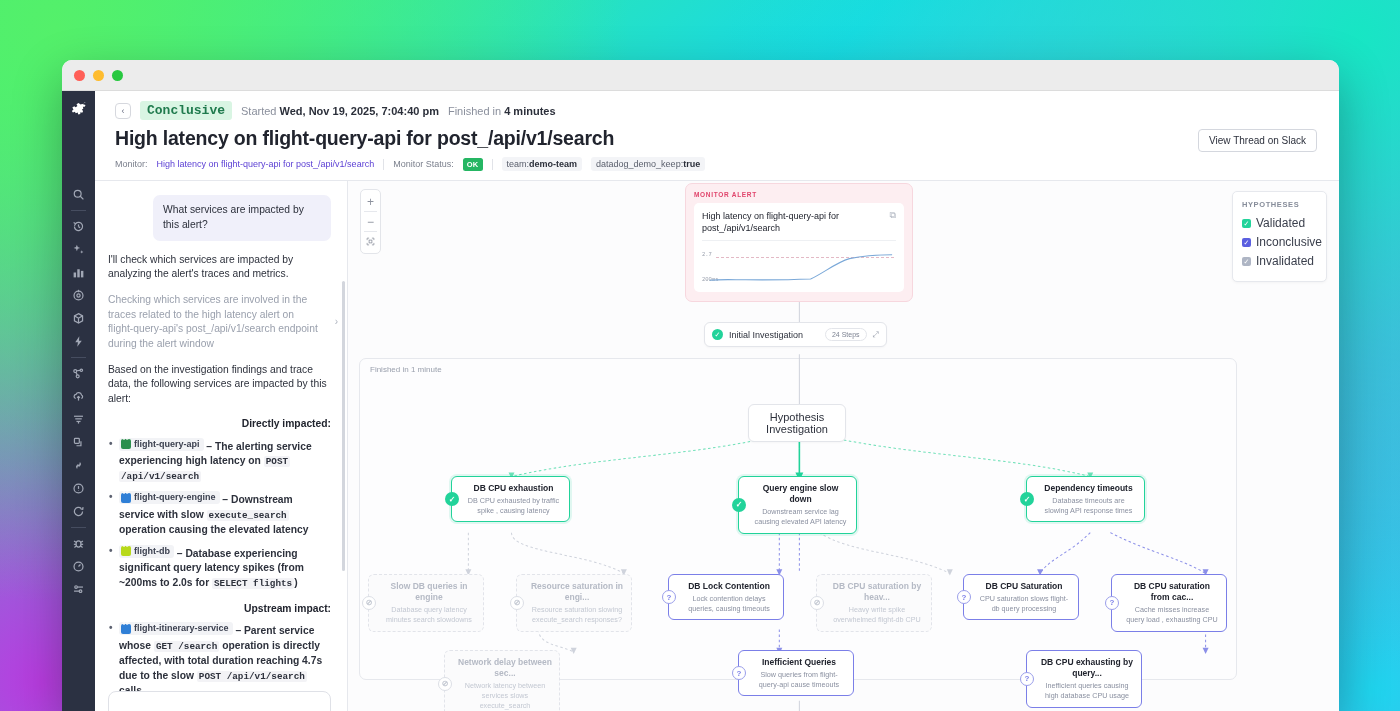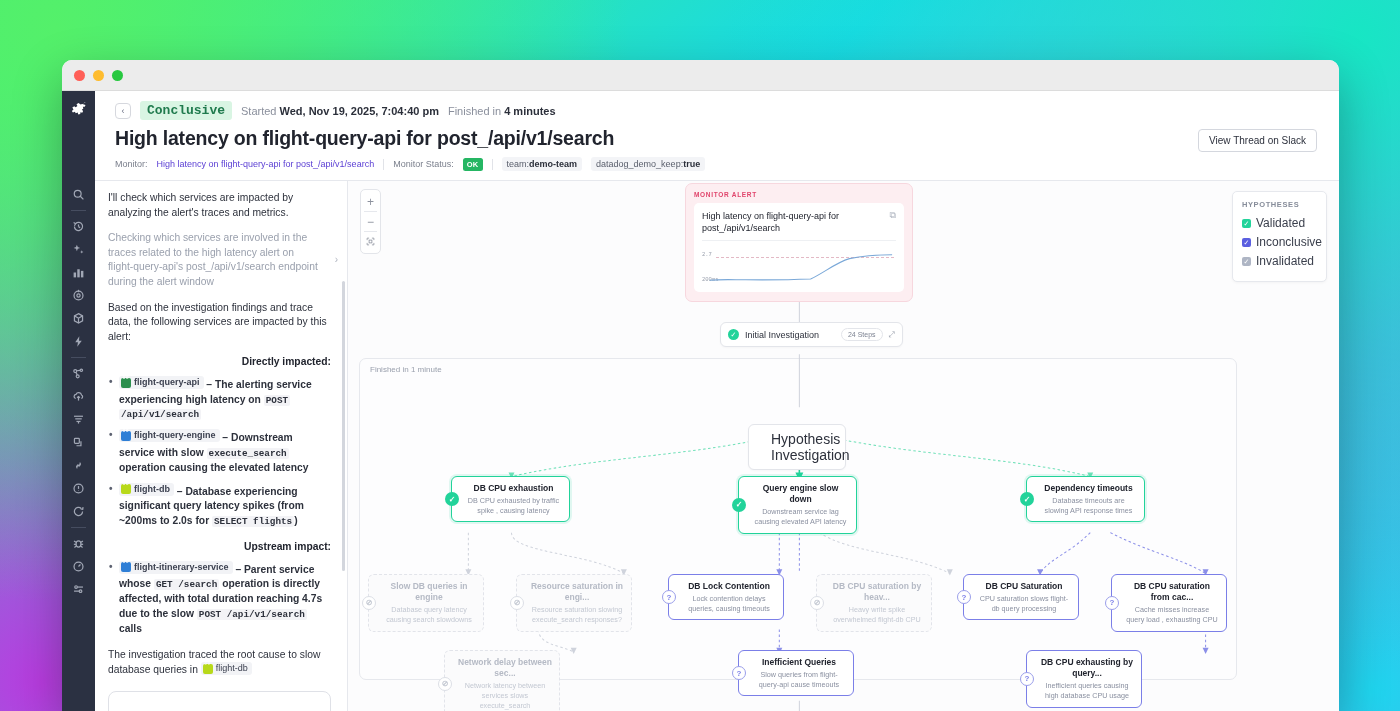--- a/index.html
+++ b/index.html
@@ -226,22 +226,22 @@
     width: 11px; height: 11px; border-radius: 50%; background: #22d39a; flex: 0 0 11px;
     display: flex; align-items: center; justify-content: center; color: #fff; font-size: 7px;
   }
   .steps-badge {
     border: 1px solid #e3e5ea; border-radius: 9px; font-size: 7px; color: #7d8392;
     padding: 2px 6px; margin-left: auto;
   }
   .expand-ico { font-size: 8px; color: #9aa0ad; }
 
   .hyp-root {
-    border: 1px solid #e3e5ea; padding: 6px 22px; font-size: 14px; color: #2d313c;
-    box-shadow: 0 1px 2px rgba(0,0,0,.03); text-align: center; margin-top: 20px;
+    border: 1px solid #e3e5ea; padding: 6px 14px; font-size: 11px; color: #2d313c;
+    box-shadow: 0 1px 2px rgba(0,0,0,.03); text-align: center;
   }
 
   .group-box {
     position: absolute; border: 1px solid #e6e8ed; border-radius: 7px;
     background: rgba(255,255,255,.45); z-index: 1;
   }
   .group-lbl {
     position: absolute; left: 10px; top: 6px; font-size: 8px; color: #9aa0ad;
   }
 
@@ -445,20 +445,21 @@
           <span class="vsep"></span>
           <span class="tag"><span>team:</span><b>demo-team</b></span>
           <span class="tag"><span>datadog_demo_keep:</span><b>true</b></span>
         </div>
       </div>
       <div class="hdr-divider"></div>
 
       <div class="content">
 
         <div class="chat">
+          <div class="bubble">What services are impacted by this alert?</div>
           <div class="para">I'll check which services are impacted by analyzing the alert's traces and metrics.</div>
           <div class="para dim">
             <span>Checking which services are involved in the traces related to the high latency alert on flight-query-api's post_/api/v1/search endpoint during the alert window</span>
             <span class="chev-right">›</span>
           </div>
           <div class="para">Based on the investigation findings and trace data, the following services are impacted by this alert:</div>
 
           <div class="strong-lbl">Directly impacted:</div>
           <ul class="svc">
             <li>
@@ -581,21 +582,21 @@
                 <div class="yt" style="top:10px">2.7</div>
                 <div class="thresh"></div>
                 <div class="yt" style="top:35px">200ms</div>
                 <svg viewBox="0 0 200 48" preserveAspectRatio="none" style="position:absolute;inset:0;width:100%;height:100%">
                   <path d="M8 40 C 20 39, 30 39.5, 45 39.6 C 70 39.8, 95 39.5, 112 38.8 C 125 33, 138 22, 152 18 C 168 14.5, 182 14, 196 14" fill="none" stroke="#7aa8d8" stroke-width="1.1"></path>
                 </svg>
               </div>
             </div>
           </div>
 
-          <div class="node pill-node" style="left:372px; top:141px; width:183px;">
+          <div class="node pill-node" style="left:356px; top:141px; width:183px;">
             <span class="check-teal">✓</span>
             <span>Initial Investigation</span>
             <span class="steps-badge">24 Steps</span>
             <span class="expand-ico">⤢</span>
           </div>
 
           <div class="group-box" style="left:11px; top:177px; width:878px; height:322px;">
             <span class="group-lbl">Finished in 1 minute</span>
           </div>
 
@@ -615,21 +616,21 @@
           </div>
           <div class="hcard h-validated" style="left:678px; top:295px; width:119px;">
             <span class="badge">✓</span>
             <div class="h-t">Dependency timeouts</div>
             <div class="h-d">Database timeouts are slowing API response times</div>
           </div>
 
           <div class="hcard h-invalidated" style="left:20px; top:393px; width:116px;">
             <span class="badge">⊘</span>
             <div class="h-t">Slow DB queries in engine</div>
-            <div class="h-d">Database query latency causing search slowdowns</div>
+            <div class="h-d">Database query latency minutes search slowdowns</div>
           </div>
           <div class="hcard h-invalidated" style="left:168px; top:393px; width:116px;">
             <span class="badge">⊘</span>
             <div class="h-t">Resource saturation in engi...</div>
             <div class="h-d">Resource saturation slowing execute_search responses?</div>
           </div>
           <div class="hcard h-inconclusive" style="left:320px; top:393px; width:116px;">
             <span class="badge">?</span>
             <div class="h-t">DB Lock Contention</div>
             <div class="h-d">Lock contention delays queries, causing timeouts</div>

